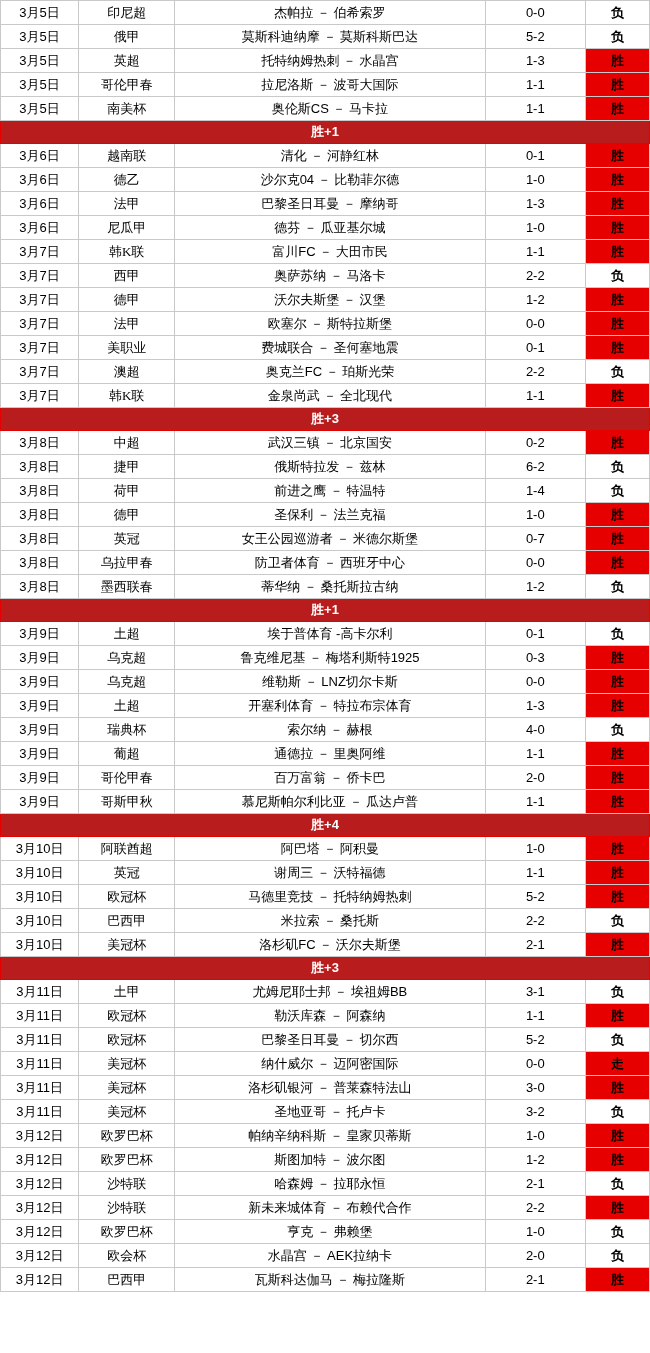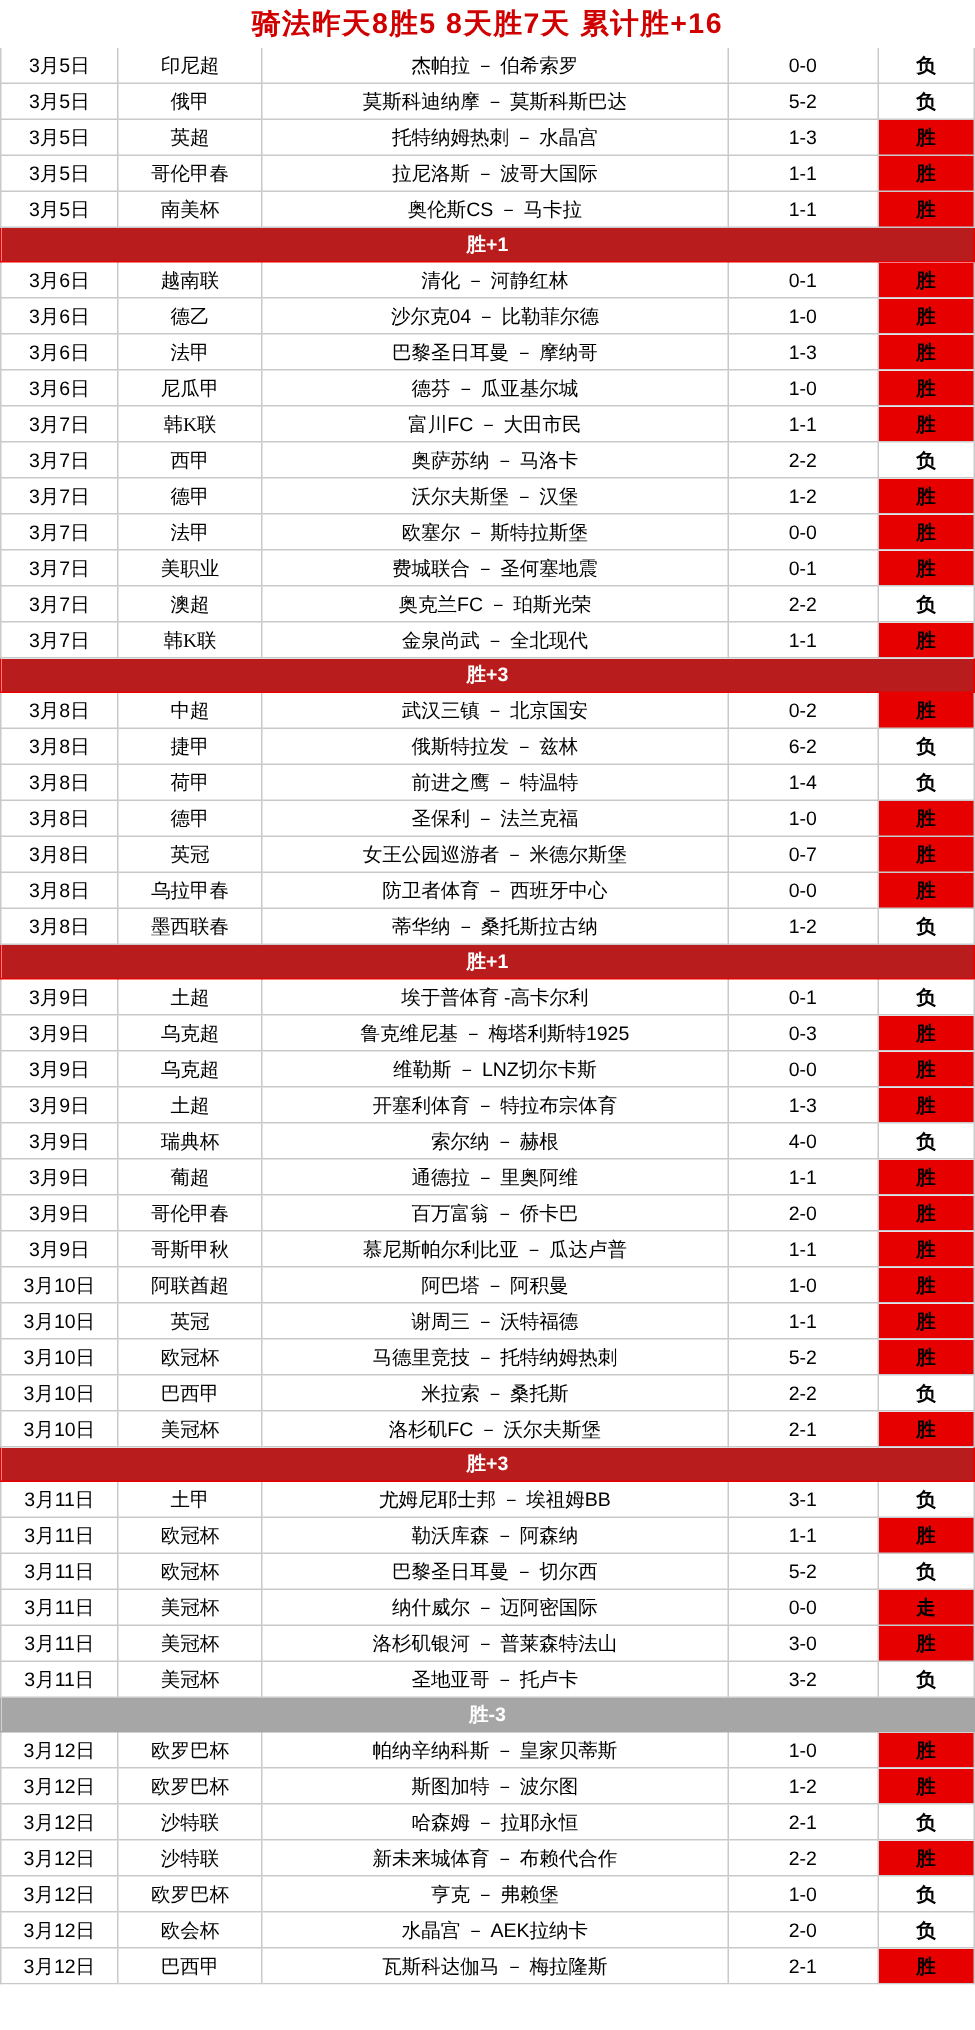--- a/index.html
+++ b/index.html
@@ -89,25 +89,20 @@
 <div>
   <table class="sheet">
     <colgroup>
       <col class="c-date">
       <col class="c-league">
       <col class="c-match">
       <col class="c-score">
       <col class="c-res">
     </colgroup>
     <tbody>
-      <tr class="title-row">
-        <td colspan="5">
-          <span class="title-text">骑法昨天8胜5  8天胜7天  累计胜+16</span>
-        </td>
-      </tr>
     <tr>
           <td class="cell-date">3月5日</td>
           <td class="cell-league">印尼超</td>
           <td class="cell-match">杰帕拉 － 伯希索罗</td>
           <td class="cell-score">0-0</td>
           <td class="cell-res res-lose">负</td>
         </tr>
         <tr>
           <td class="cell-date">3月5日</td>
           <td class="cell-league">俄甲</td>
@@ -320,20 +315,23 @@
           <td class="cell-score">2-0</td>
           <td class="cell-res res-win">胜</td>
         </tr>
         <tr>
           <td class="cell-date">3月9日</td>
           <td class="cell-league">哥斯甲秋</td>
           <td class="cell-match">慕尼斯帕尔利比亚 － 瓜达卢普</td>
           <td class="cell-score">1-1</td>
           <td class="cell-res res-win">胜</td>
         </tr>
+        <tr class="summary-red">
+          <td colspan="5">胜+4</td>
+        </tr>
         <tr>
           <td class="cell-date">3月10日</td>
           <td class="cell-league">阿联酋超</td>
           <td class="cell-match">阿巴塔 － 阿积曼</td>
           <td class="cell-score">1-0</td>
           <td class="cell-res res-win">胜</td>
         </tr>
         <tr>
           <td class="cell-date">3月10日</td>
           <td class="cell-league">英冠</td>
@@ -399,23 +397,20 @@
           <td class="cell-match">洛杉矶银河 － 普莱森特法山</td>
           <td class="cell-score">3-0</td>
           <td class="cell-res res-win">胜</td>
         </tr>
         <tr>
           <td class="cell-date">3月11日</td>
           <td class="cell-league">美冠杯</td>
           <td class="cell-match">圣地亚哥 － 托卢卡</td>
           <td class="cell-score">3-2</td>
           <td class="cell-res res-lose">负</td>
-        </tr>
-        <tr class="summary-gray">
-          <td colspan="5">胜-3</td>
         </tr>
         <tr>
           <td class="cell-date">3月12日</td>
           <td class="cell-league">欧罗巴杯</td>
           <td class="cell-match">帕纳辛纳科斯 － 皇家贝蒂斯</td>
           <td class="cell-score">1-0</td>
           <td class="cell-res res-win">胜</td>
         </tr>
         <tr>
           <td class="cell-date">3月12日</td>

